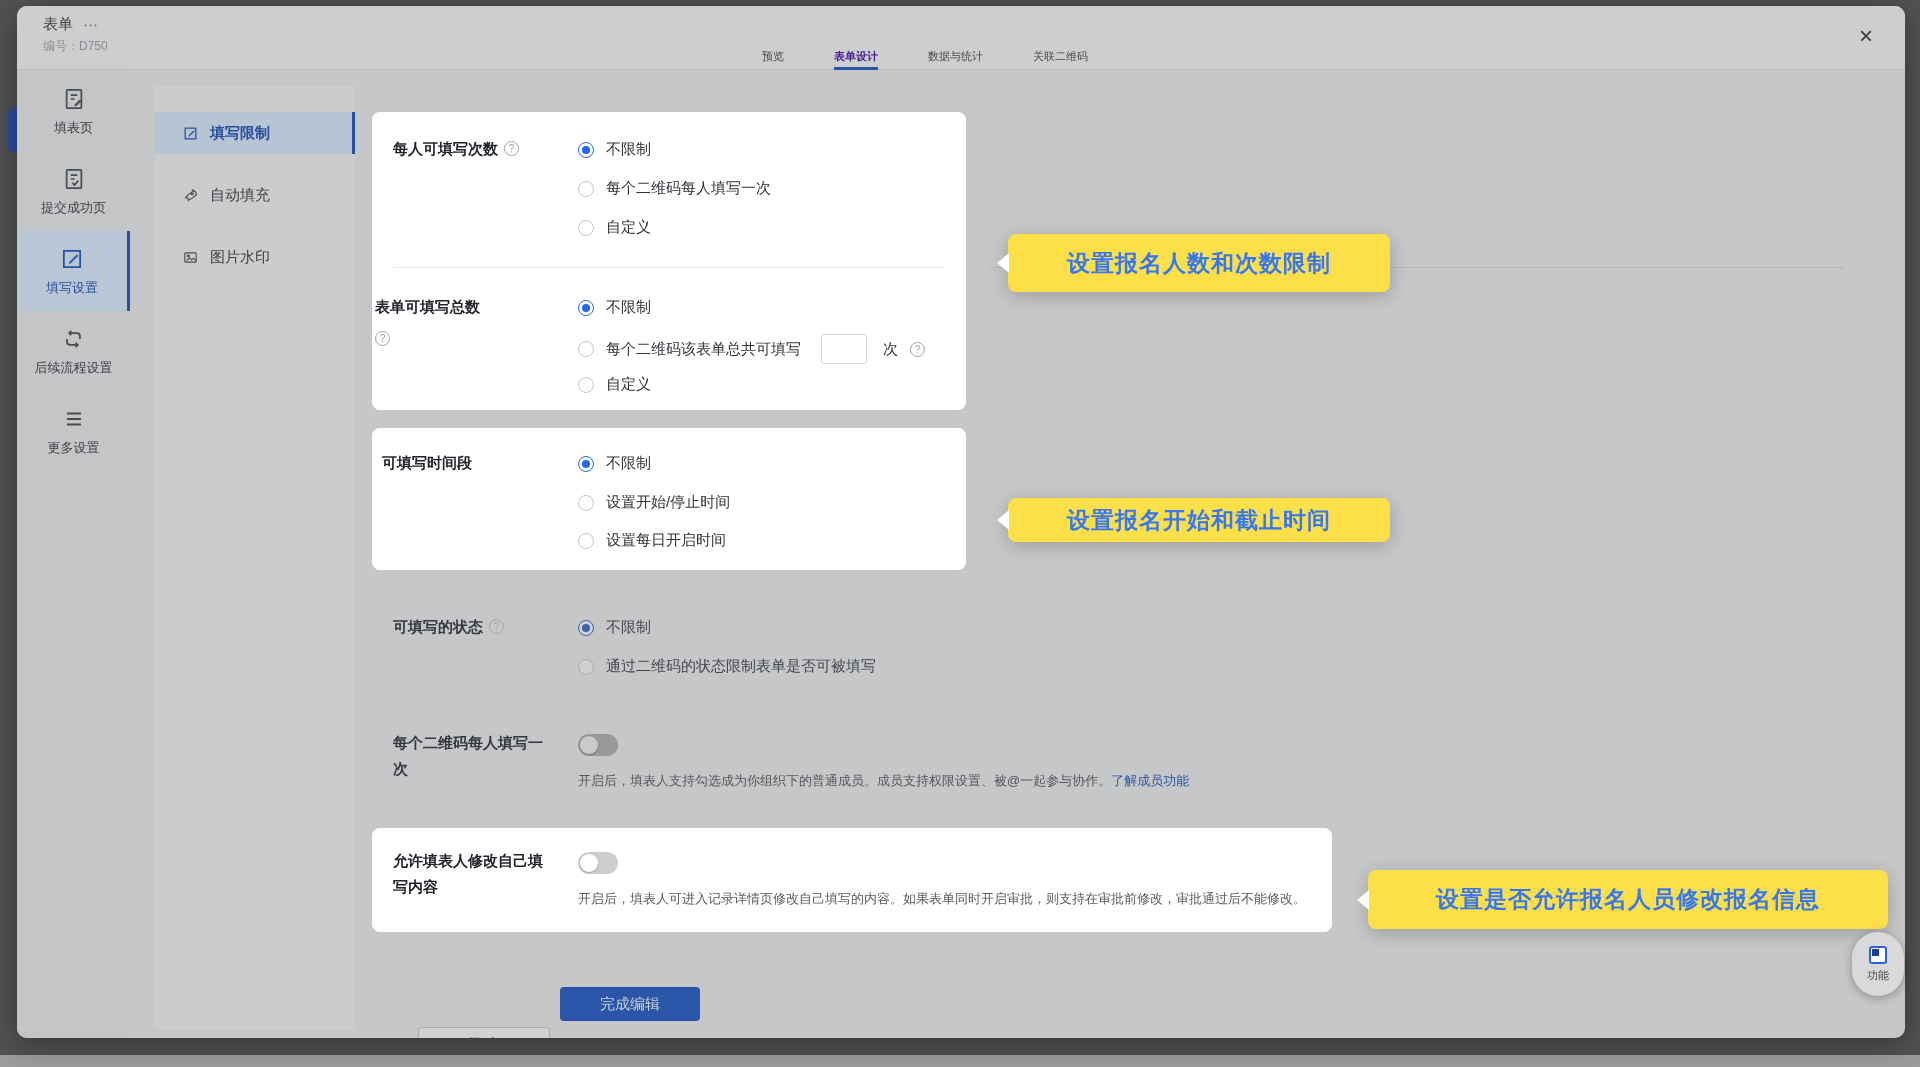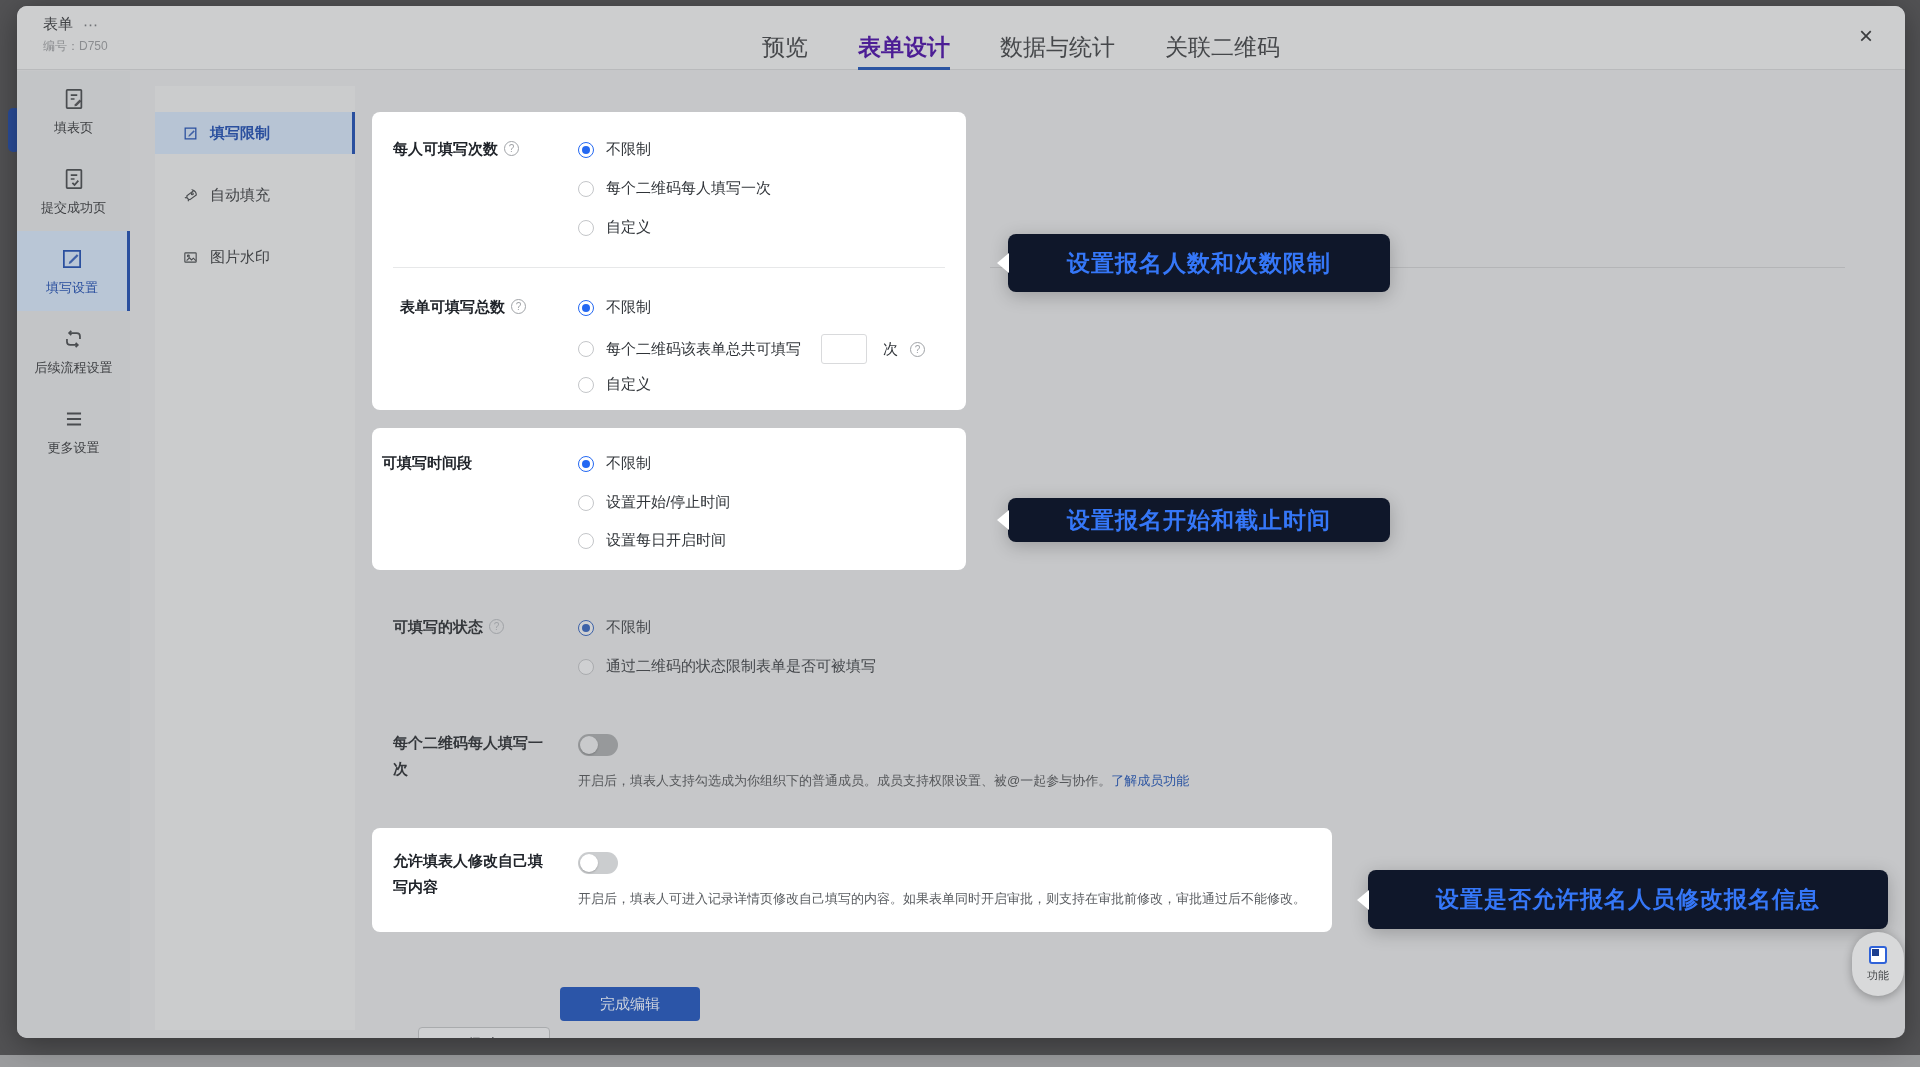--- a/index.html
+++ b/index.html
@@ -15,21 +15,21 @@
   .modal { position:absolute; left:17px; top:6px; width:1888px; height:1032px; background:#c6c7c9; border-radius:10px; overflow:hidden; box-shadow:0 6px 30px rgba(0,0,0,.35); }
 
   
   .header { position:absolute; left:0; top:0; width:100%; height:64px; background:#cdcecf; border-bottom:1px solid #b9babc; }
   .title-wrap { position:absolute; left:26px; top:9px; }
   .title-line { display:flex; align-items:center; gap:10px; }
   .form-title { font-size:15px; font-weight:400; color:#3f4144; }
   .more-dots { font-size:15px; color:#6f7276; letter-spacing:1px; cursor:pointer; }
   .form-id { margin-top:4px; font-size:12px; color:#8b8d90; }
   .tabs { position:absolute; left:745px; top:0; height:64px; display:flex; gap:50px; }
-  .tab { font-size:23px; color:#45474a; padding-top:26px; height:64px; cursor:pointer; }
+  .tab { font-size:11px; color:#45474a; padding-top:43px; height:64px; cursor:pointer; }
   .tab.active { color:#4c1d95; font-weight:700; border-bottom:3px solid #2c55a2; }
   .close-x { position:absolute; right:32px; top:18px; font-size:24px; color:#3a3c3e; cursor:pointer; line-height:1; }
 
   
   .sidebar { position:absolute; left:0; top:65px; width:113px; height:967px; background:#c3c5c7; }
   .side-item { width:113px; height:80px; display:flex; flex-direction:column; align-items:center; justify-content:center; gap:7px; color:#3f4144; cursor:pointer; }
   .side-item .s-label { font-size:13px; }
   .side-item svg { width:26px; height:26px; stroke:#4a4d50; }
   .side-item.active { background:#b9c6d6; border-right:3px solid #2a4f9e; color:#2a4f9e; }
   .side-item.active svg { stroke:#2a4f9e; }
@@ -68,21 +68,21 @@
   .toggle.dim { background:#97999b; }
   .toggle.dim::after { background:#c9cacc; }
 
   .desc { position:absolute; font-size:13px; color:#595c60; white-space:nowrap; }
   .desc.dim { color:#55575a; }
   .desc .link { color:#2c55a2; cursor:pointer; }
 
   .wrap-label { width:162px; white-space:normal; }
 
   
-  .callout { position:absolute; background:#0f172a; border-radius:8px; box-shadow:0 4px 18px rgba(0,0,0,.22); display:flex; align-items:center; justify-content:center; color:#3577f8; font-weight:700; font-size:23px; letter-spacing:1px; z-index:8; }
+  .callout { position:absolute; background:#fde047; border-radius:8px; box-shadow:0 4px 18px rgba(0,0,0,.22); display:flex; align-items:center; justify-content:center; color:#3577f8; font-weight:700; font-size:23px; letter-spacing:1px; z-index:8; }
   .callout::before { content:""; position:absolute; left:-11px; top:50%; margin-top:-10px; border-top:10px solid transparent; border-bottom:10px solid transparent; border-right:12px solid #fff; }
 
   
   .btn { position:absolute; height:34px; border-radius:4px; display:flex; align-items:center; justify-content:center; font-size:15px; cursor:pointer; }
   .btn-save { left:401px; top:981px; width:132px; background:#cfd0d2; border:1px solid #a9abad; color:#3a3d40;margin-top:40px; }
   .btn-done { left:543px; top:981px; width:140px; background:#2b55a8; color:#ccd2dd; }
 
   
   .float-pill { position:absolute; left:1852px; top:932px; width:52px; height:64px; background:#d8d9da; border-radius:26px; box-shadow:0 2px 10px rgba(0,0,0,.3); display:flex; flex-direction:column; align-items:center; justify-content:center; gap:4px; z-index:9; cursor:pointer; }
   .func-icon { width:18px; height:18px; border:2px solid #2f62d8; border-radius:3px; position:relative; background:#fff; }
@@ -198,21 +198,21 @@
         <span class="radio"></span>
         <span>每个二维码每人填写一次</span>
       </div>
       <div class="radio-row" style="left:206px; top:106px;">
         <span class="radio"></span>
         <span>自定义</span>
       </div>
 
       <div class="divider" style="top:155px;"></div>
 
-      <div class="sec-label" style="left:28px; top:182px;">
+      <div class="sec-label" style="left:3px; top:182px;flex-direction:column;">
         <span>表单可填写总数</span>
         <span class="help">?</span>
       </div>
       <div class="radio-row" style="left:206px; top:186px;">
         <span class="radio sel"></span>
         <span>不限制</span>
       </div>
       <div class="radio-row" style="left:206px; top:222px;">
         <span class="radio"></span>
         <span>每个二维码该表单总共可填写</span>

